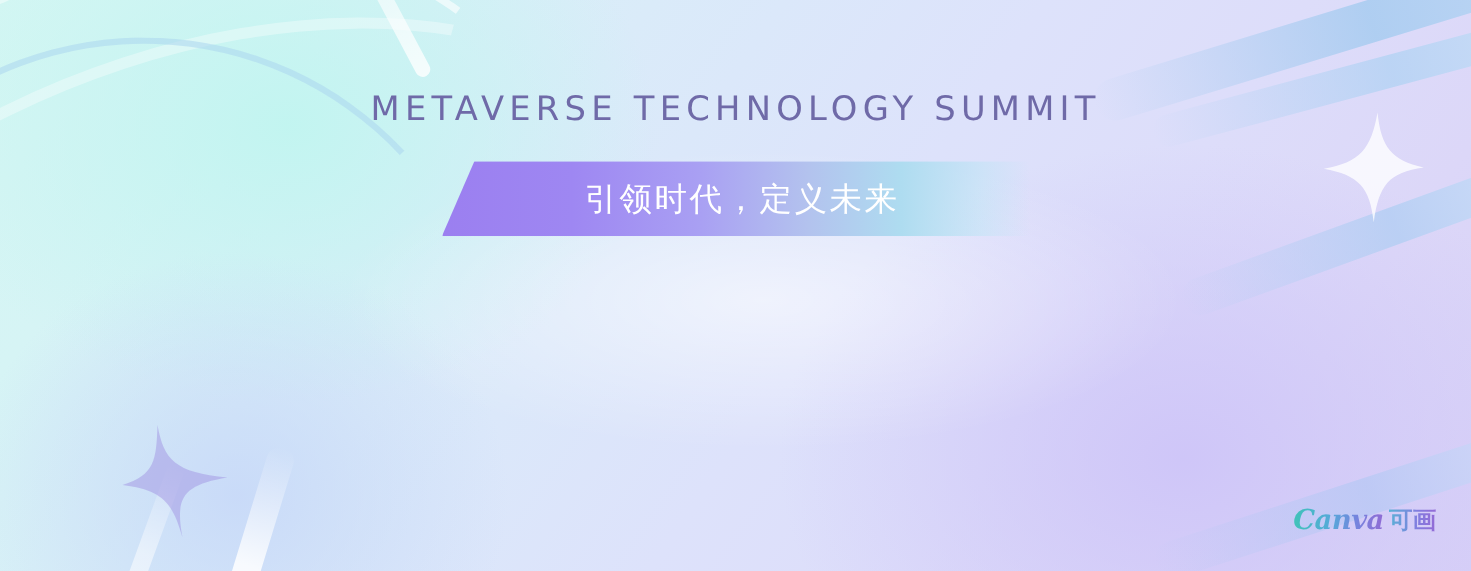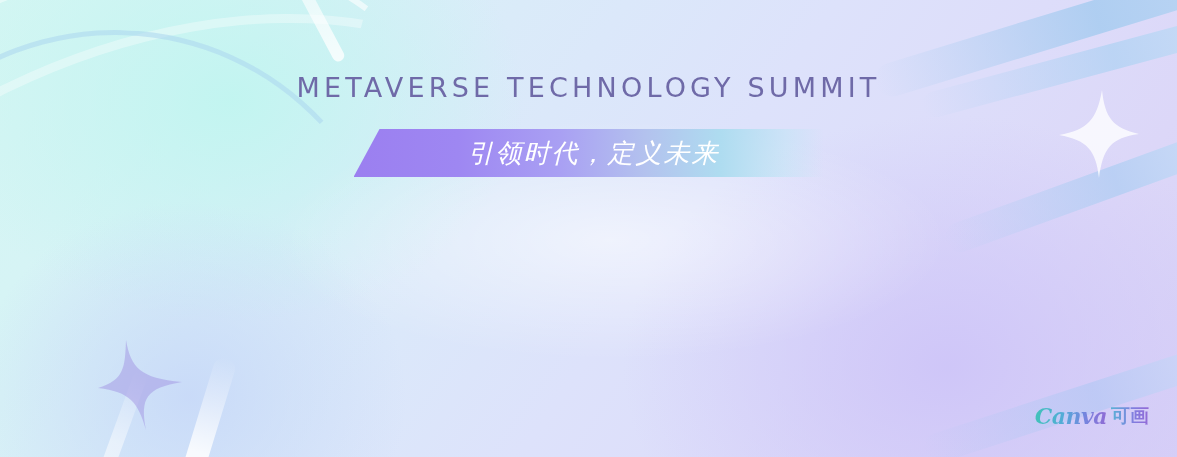--- a/index.html
+++ b/index.html
@@ -207,22 +207,21 @@
     white-space: nowrap;
     font-family: "DejaVu Sans", "Liberation Sans", sans-serif;
     text-shadow: 0 2px 4px rgba(255,255,255,0.55);
   }
   .headline-line { display: block; }
 
   .subtitle-wrap {
     margin-top: 28px;
     position: relative;
     width: 470px;
-    height: 48px;
-    font-style: italic;
+    height: 60px;
   }
   .subtitle-shape {
     position: absolute;
     inset: 0;
     background: linear-gradient(90deg,
         #9b7ff0 0%,
         #9e87f2 22%,
         #a9a0f3 44%,
         #b3c2ee 62%,
         #aedcf0 78%,

